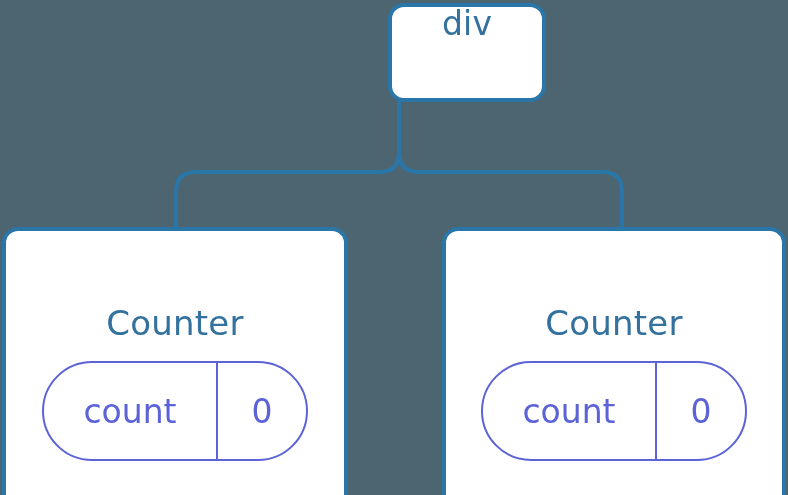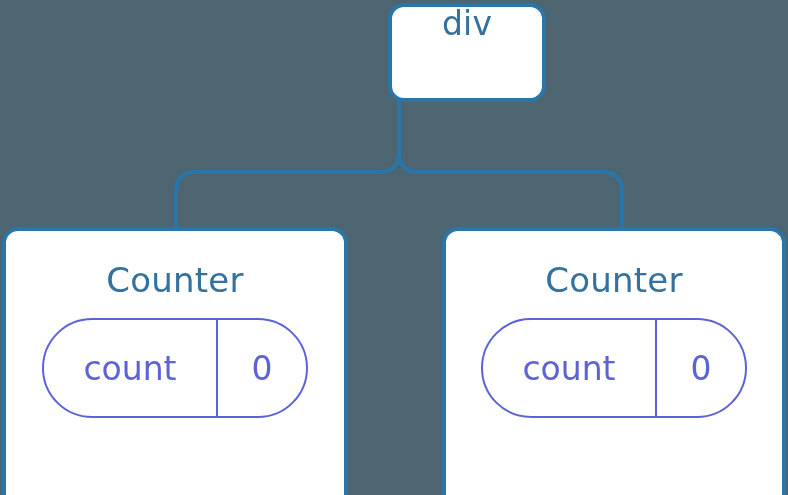--- a/index.html
+++ b/index.html
@@ -58,21 +58,21 @@
     line-height: 1;
   }
 
   
   .child-node {
     top: 227px;
     height: 268px;
     border-bottom: none;
     border-bottom-left-radius: 0;
     border-bottom-right-radius: 0;
-    padding-top: 29px;
+    padding-top: 72px;
   }
   #node-child-0 {
     left: 2px;
     width: 346px;
   }
   #node-child-1 {
     left: 442px;
     width: 344px;
   }
 

